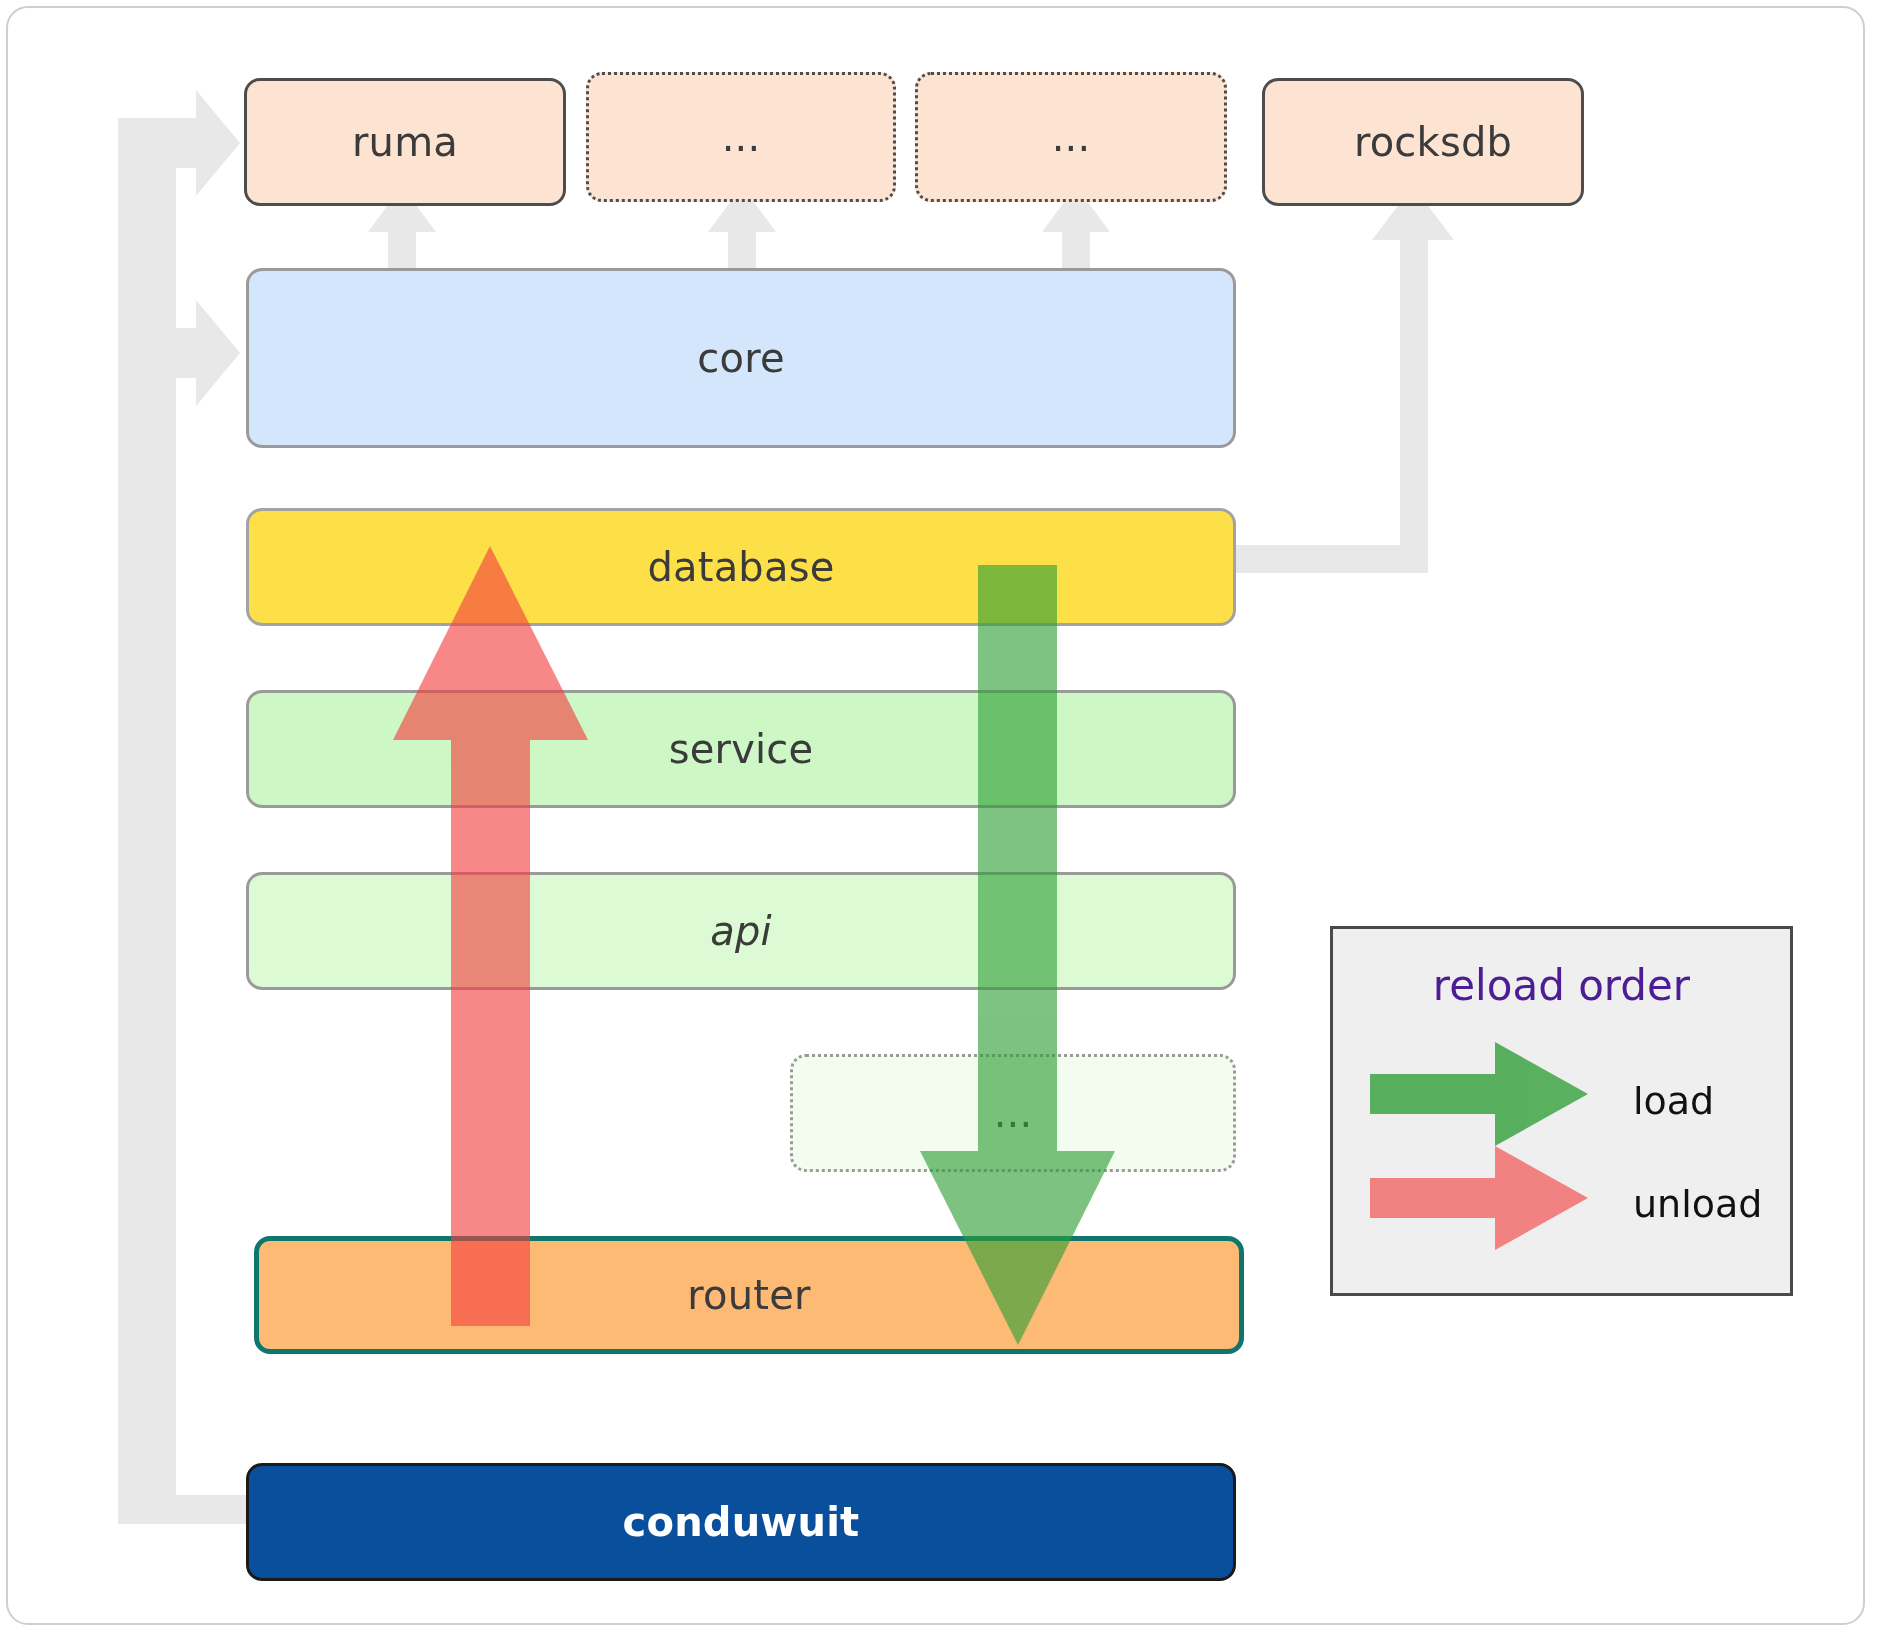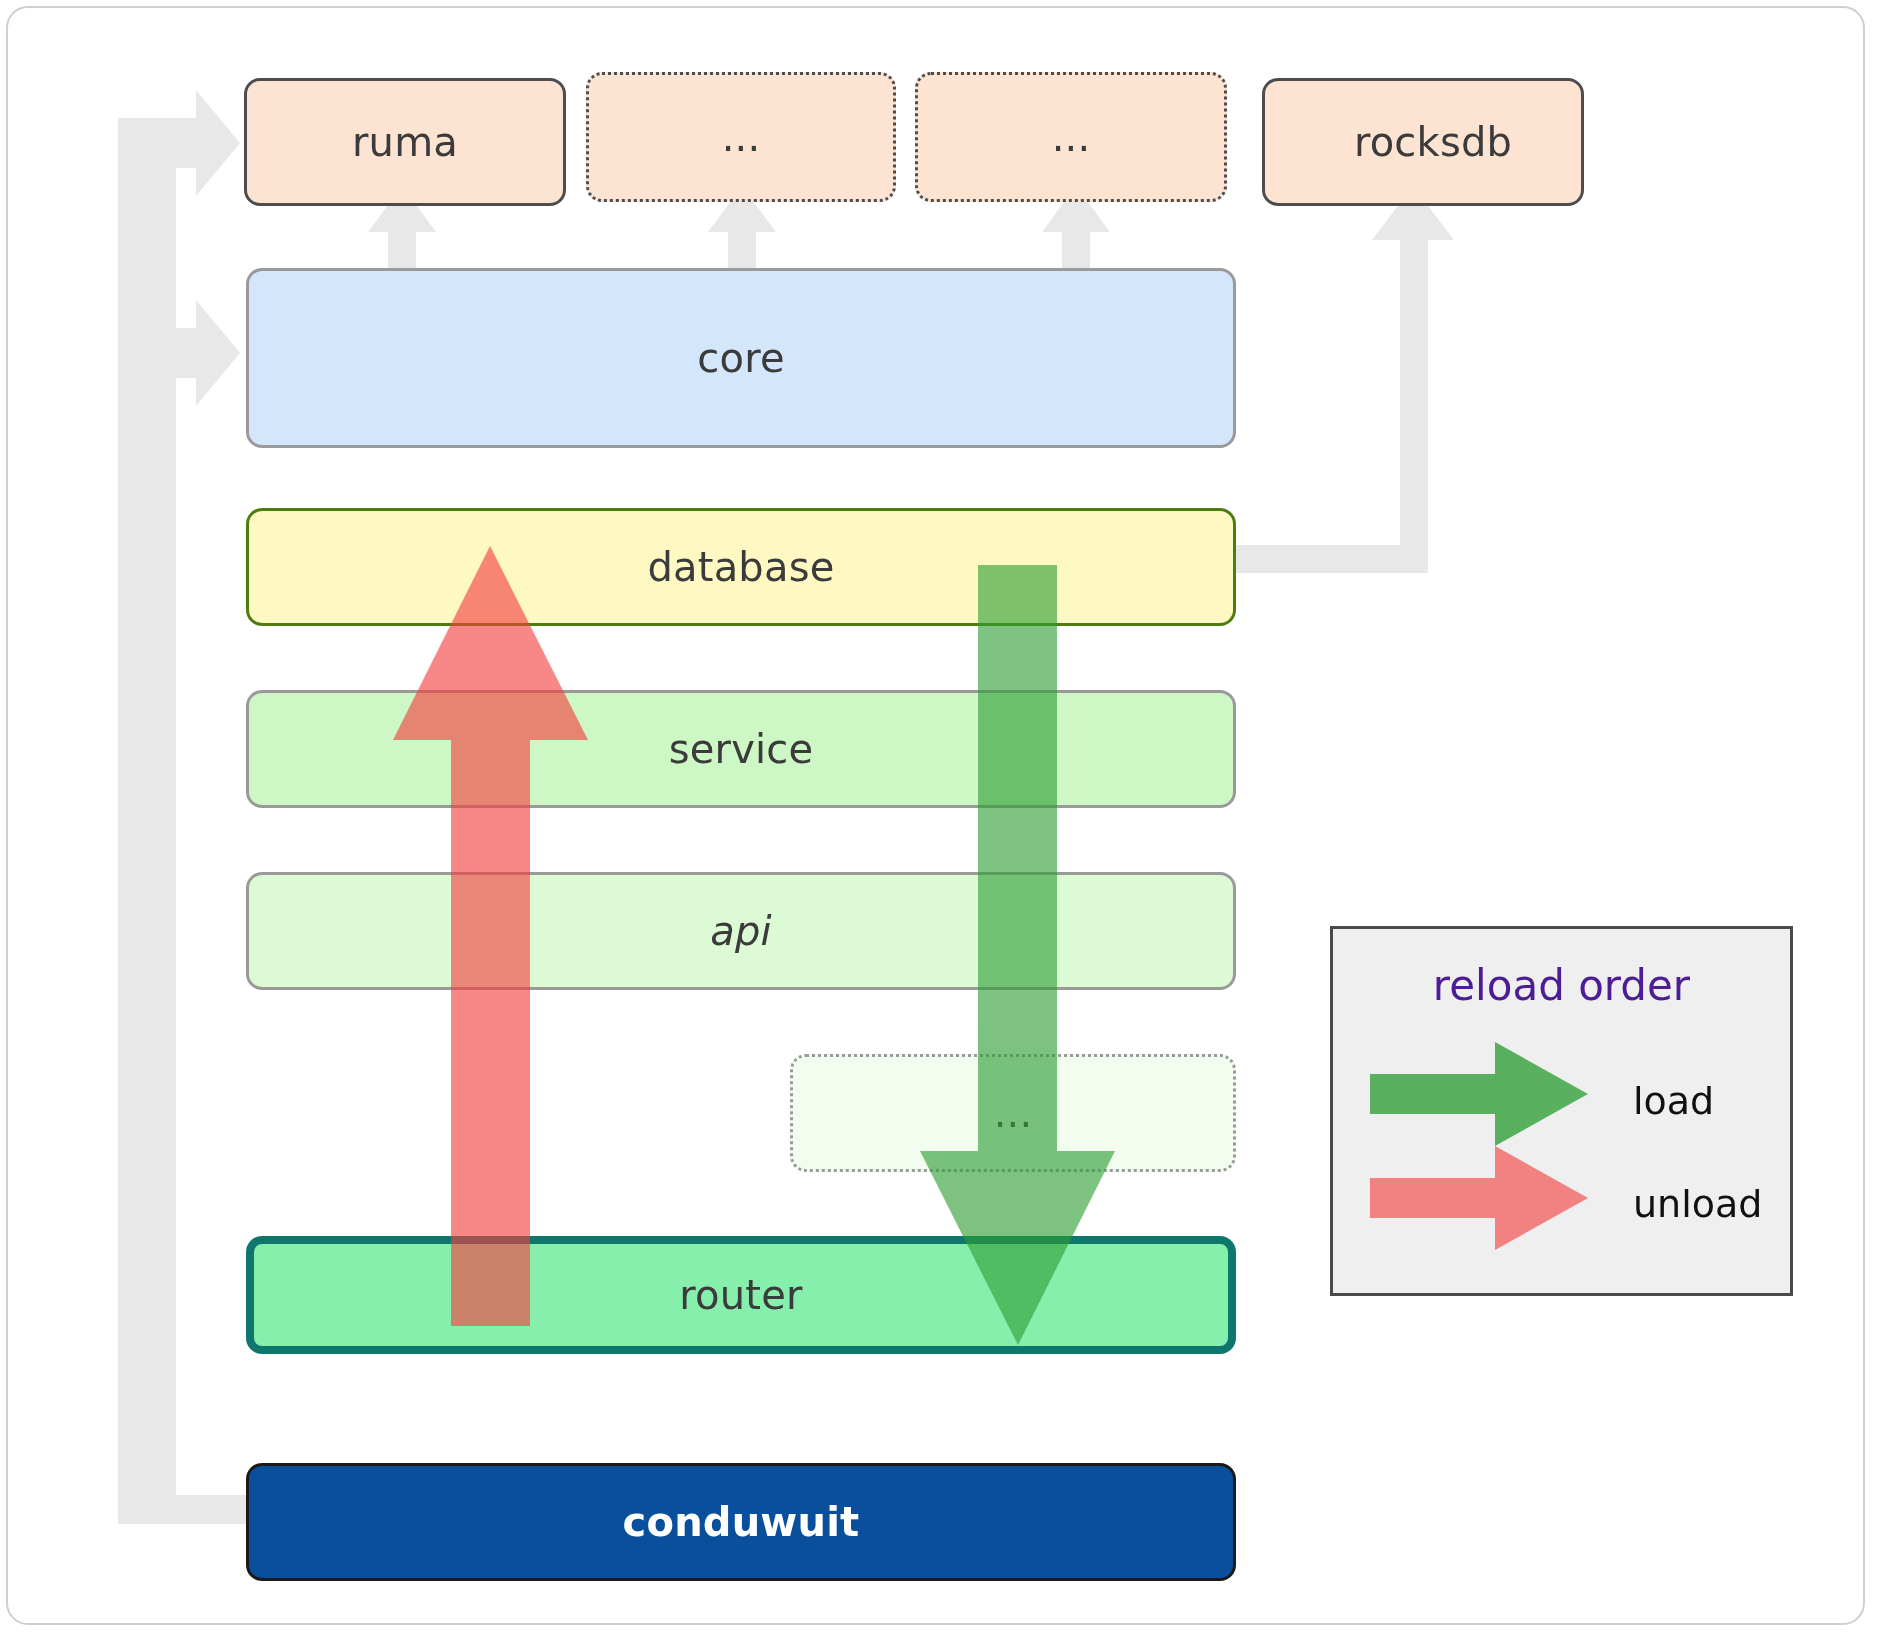--- a/index.html
+++ b/index.html
@@ -47,43 +47,44 @@
   }
   .dep-box.dotted {
     border: 3px dotted #4d4d4d;
   }
 
   .core-box {
     background: #d4e6fb;
     border: 3px solid #9a9a9a;
   }
   .database-box {
-    background: #fef9c3;
-    border: 3px solid #4d7c0f;
+    background: #fde047;
+    border: 3px solid #a3a3a3;
   }
   .service-box {
     background: #cdf7c4;
     border: 3px solid #9a9a9a;
   }
   .api-box {
     background: #dcfbd4;
     border: 3px solid #9a9a9a;
     font-style: italic;
   }
   .admin-box {
     background: #ecfde8;
     border: 3px solid #9a9a9a;
   }
   .dots-box {
     background: #f2fdf0;
     border: 3px dotted #9a9a9a;
   }
   .router-box {
-    background: #86efac;
-    border: 8px solid #0f766e;
+    background: #fdba74;
+    border: 5px solid #0f766e;
+    margin-left: 8px;
   }
   .app-box {
     background: #0a4f9c;
     border: 3px solid #1a1a1a;
     color: #ffffff;
     font-weight: bold;
   }
 
   
   .legend {

